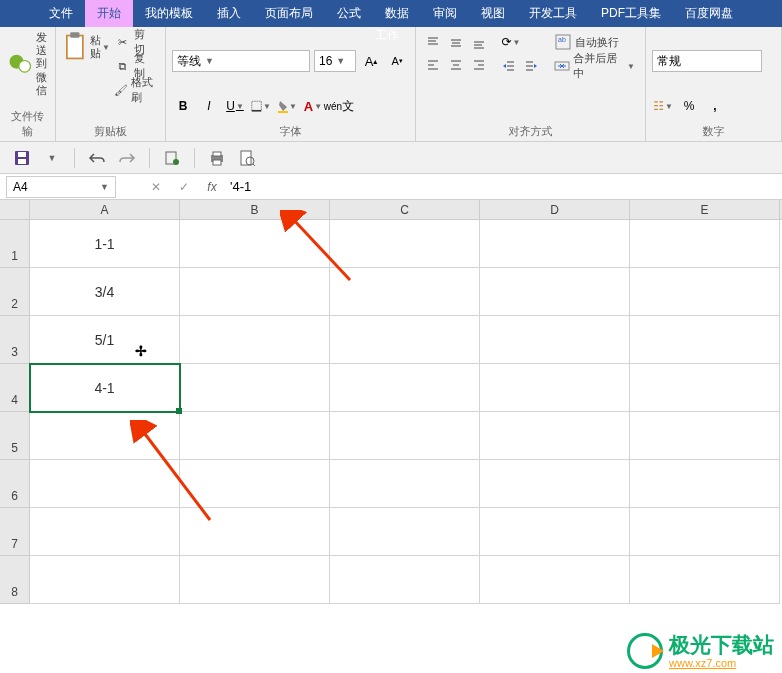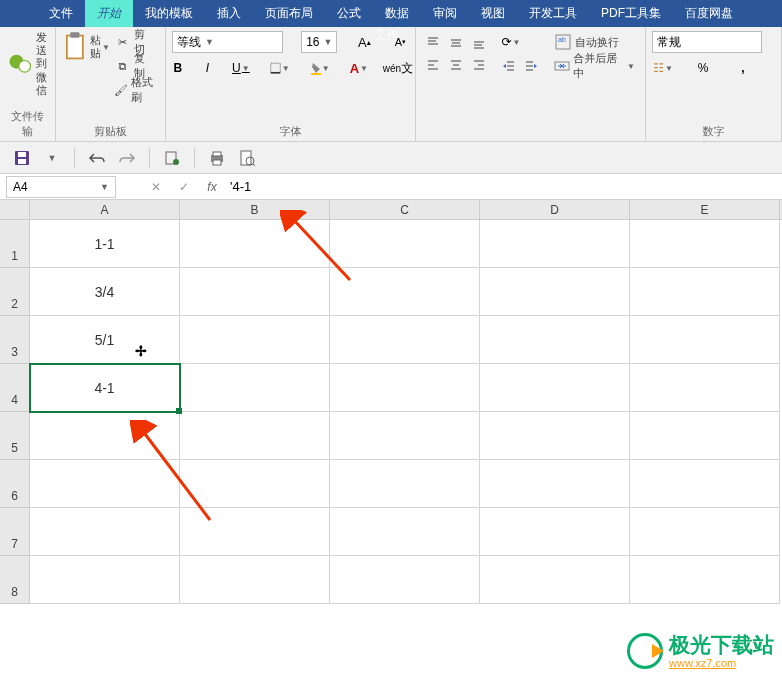--- a/index.html
+++ b/index.html
@@ -2,37 +2,37 @@
 <html><head>
 <meta charset="utf-8">
 <style>
 * { box-sizing: border-box; margin: 0; padding: 0; }
 body { font-family: "Microsoft YaHei", Arial, sans-serif; font-size: 12px; background: #fff; width: 782px; height: 673px; overflow: hidden; position: relative; }
 
 .menubar { background: #2b579a; height: 27px; display: flex; align-items: center; flex-direction: column; }
 .menubar .filler { flex: 1; }
 .menubar .title { color: #fff; padding-right: 8px; }
 .menu-item { color: #fff; padding: 0 12px; height: 27px; display: flex; align-items: center; cursor: pointer; }
-.menu-item.active { background: #5eead4; color: #2b579a; font-style: italic; }
+.menu-item.active { background: #f0abfc; color: #2b579a; }
 
 .ribbon { background: #f1f1f1; height: 115px; display: flex; border-bottom: 1px solid #d0d0d0; }
 .ribbon-group { border-right: 1px solid #d0d0d0; padding: 4px 6px 2px 6px; display: flex; flex-direction: column; justify-content: space-between; }
 .ribbon-group-body { display: flex; align-items: flex-start; gap: 4px; }
 .ribbon-group-label { text-align: center; font-size: 11px; color: #666; padding-top: 2px; }
 
 .big-btn { display: flex; flex-direction: row; align-items: center; width: 44px; cursor: pointer; }
 .big-btn .icn { width: 32px; height: 32px; display: flex; align-items: center; justify-content: center; font-size: 24px; }
 .big-btn .lbl { font-size: 11px; color: #444; text-align: center; line-height: 1.2; }
 
 .small-stack { display: flex; flex-direction: column; gap: 2px; }
 .small-btn { display: flex; align-items: center; gap: 3px; height: 22px; padding: 0 4px; cursor: pointer; font-size: 11px; color: #444; }
 .small-btn .icn { width: 18px; height: 18px; display: flex; align-items: center; justify-content: center; }
 
 .font-controls { display: flex; flex-direction: column; gap: 4px; }
-.font-row { display: flex; align-items: flex-start; gap: 18px; }
+.font-row { display: flex; align-items: flex-start; gap: 4px; margin-top: 19px; }
 .combo { background: #fff; border: 1px solid #bbb; height: 22px; display: flex; align-items: center; padding: 0 4px; font-size: 12px; }
 .combo .arrow { margin-left: 4px; font-size: 9px; color: #666; }
 .sq-btn { width: 22px; height: 22px; display: flex; align-items: center; justify-content: center; cursor: pointer; border: 1px solid transparent; }
 
 .align-grid { display: grid; grid-template-columns: repeat(3, 22px); grid-template-rows: repeat(2, 22px); gap: 1px; }
 
 .qat { background: #f1f1f1; height: 32px; display: flex; align-items: center; padding: 0 10px; gap: 6px; border-bottom: 1px solid #d0d0d0; }
 .qat .sep { width: 1px; height: 20px; background: #ccc; margin: 0 4px; }
 .qat-btn { width: 24px; height: 24px; display: flex; align-items: center; justify-content: center; cursor: pointer; }
 
@@ -265,20 +265,21 @@
                 <rect x="1" y="4" width="14" height="8" fill="none" stroke="#888"></rect>
                 <path d="M4 8 L7 8 M12 8 L9 8" stroke="#36c"></path>
                 <path d="M6 6 L8 8 L6 10 M10 6 L8 8 L10 10" fill="none" stroke="#36c"></path>
               </svg>
             </span>
           <span>合并后居中</span>
             <span class="dd-caret">▼</span>
         </div>
       </div>
     </div>
+    <div class="ribbon-group-label">对齐方式</div>
   </div>
 
   <div class="ribbon-group" style="flex:1">
     <div class="font-controls">
       <div class="font-row">
         <div class="combo" style="width:110px">
           <span>常规</span>
         </div>
       </div>
       <div class="font-row">

